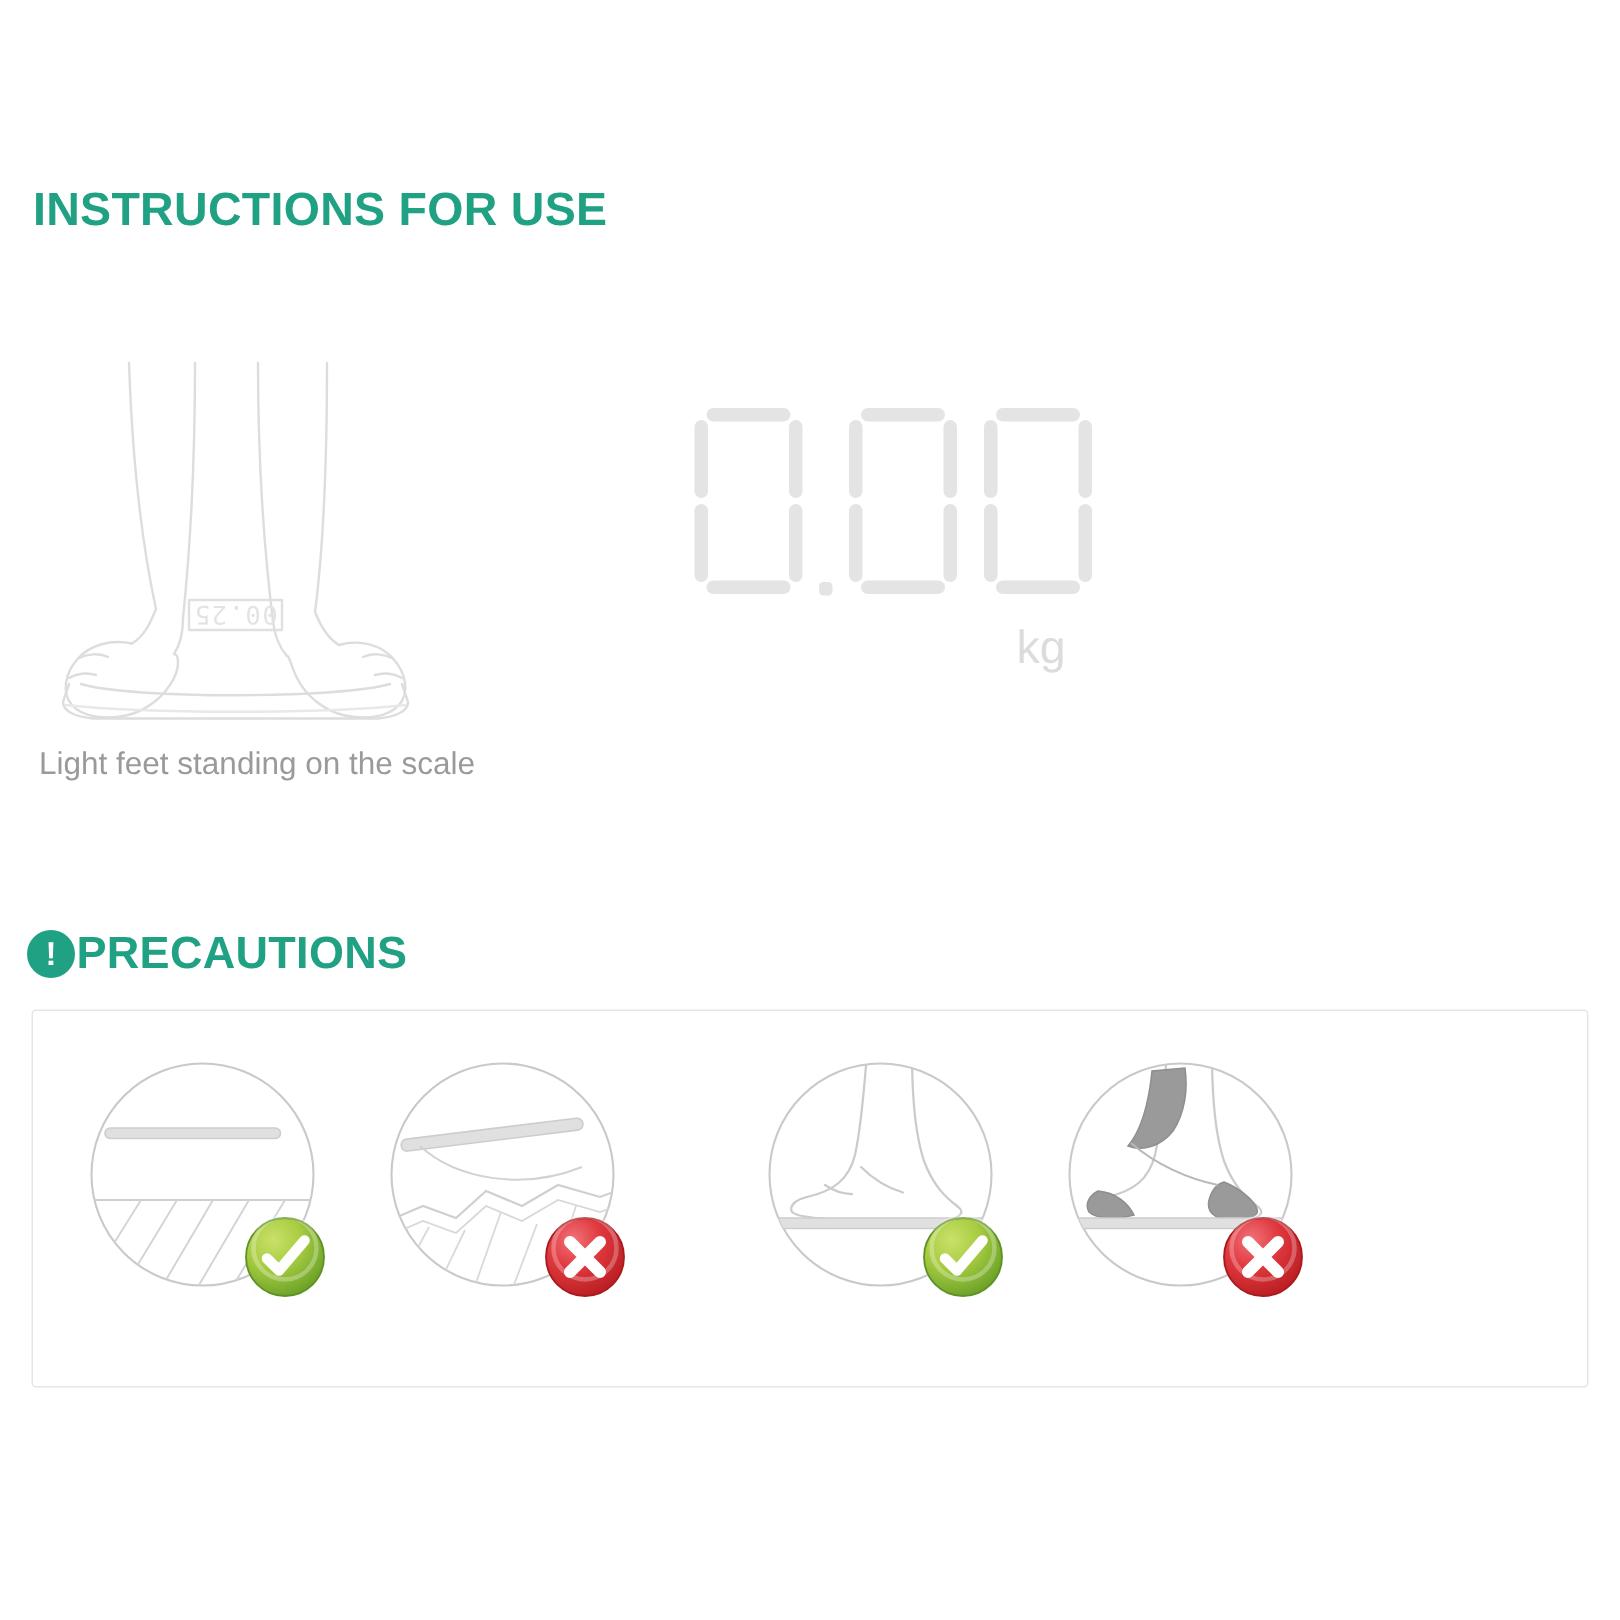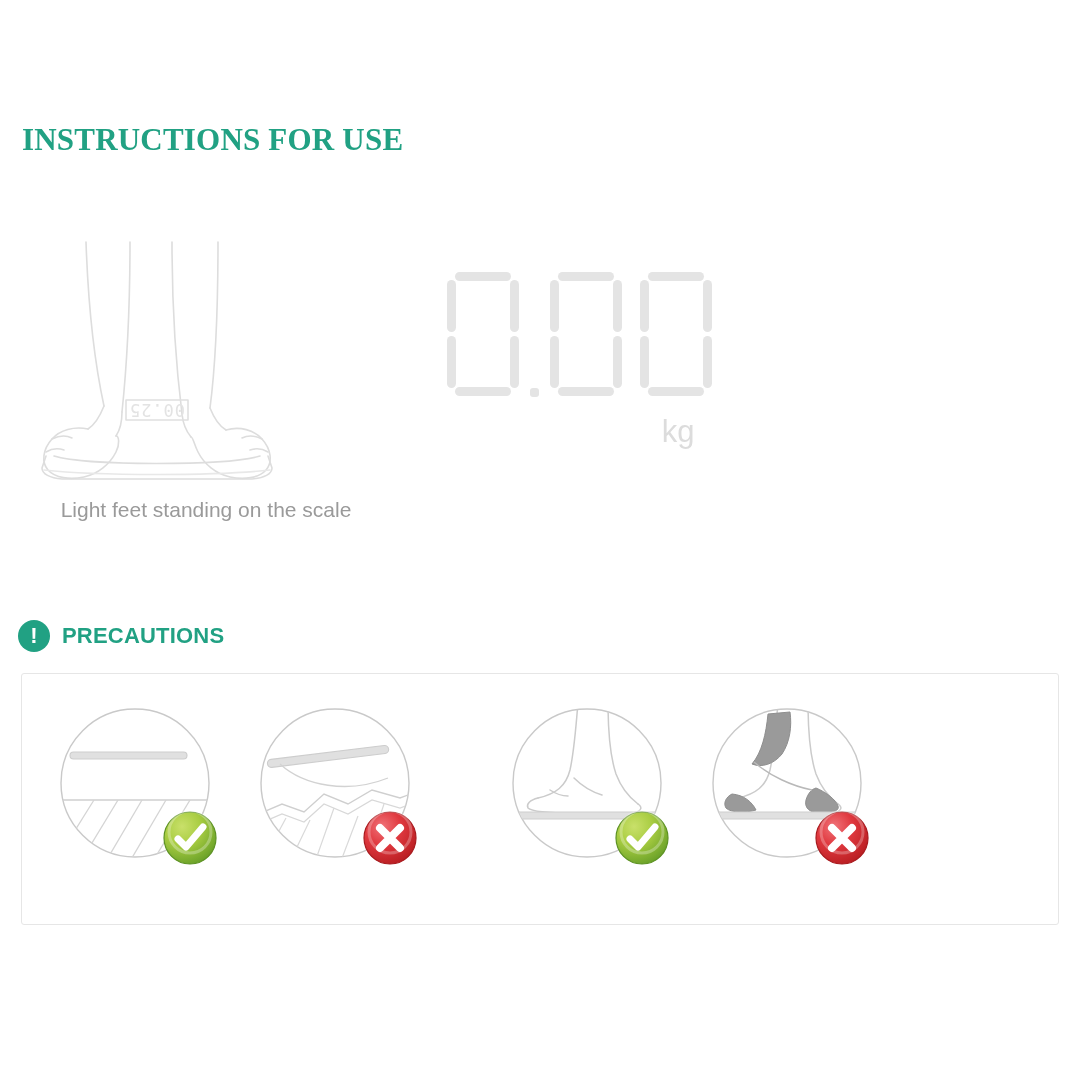--- a/index.html
+++ b/index.html
@@ -17,21 +17,20 @@
     overflow: hidden;
   }
 
   
   .section-heading {
     position: absolute;
     left: 22px;
     font-weight: bold;
     letter-spacing: 0.2px;
     white-space: nowrap;
-    font-family: Liberation Serif, serif;
   }
   #instructions-heading {
     top: 122px;
     font-size: 31px;
     color: #21a183;
   }
 
   
   #instruction-steps {
     position: absolute;
@@ -40,36 +39,35 @@
     width: 1080px;
     height: 320px;
   }
   .step {
     position: absolute;
     top: 0;
     width: 360px;
     height: 320px;
   }
   #step-1 { left: 26px; }
-  #step-2 { left: 413px; }
+  #step-2 { left: 429px; }
 
   .step-art {
     position: absolute;
     left: 0;
     top: 0;
     width: 360px;
     height: 252px;
   }
   .step-art svg { display: block; }
 
   .step-caption {
     position: absolute;
     top: 268px;
     width: 360px;
-    text-align: center;
     font-size: 21px;
     color: #9a9a9a;
     white-space: nowrap;
   }
 
   
   #precautions-heading-row {
     position: absolute;
     left: 18px;
     top: 616px;
@@ -88,22 +86,22 @@
     flex: none;
   }
   #precautions-alert-icon span {
     color: #ffffff;
     font-size: 22px;
     font-weight: bold;
     line-height: 1;
     margin-top: -1px;
   }
   #precautions-heading {
-    margin-left: 12px;
-    font-size: 22px;
+    margin-left: 1px;
+    font-size: 30px;
     font-weight: bold;
     color: #21a183;
     letter-spacing: 0.2px;
     white-space: nowrap;
   }
 
   
   #precautions-panel {
     position: absolute;
     left: 21px;

